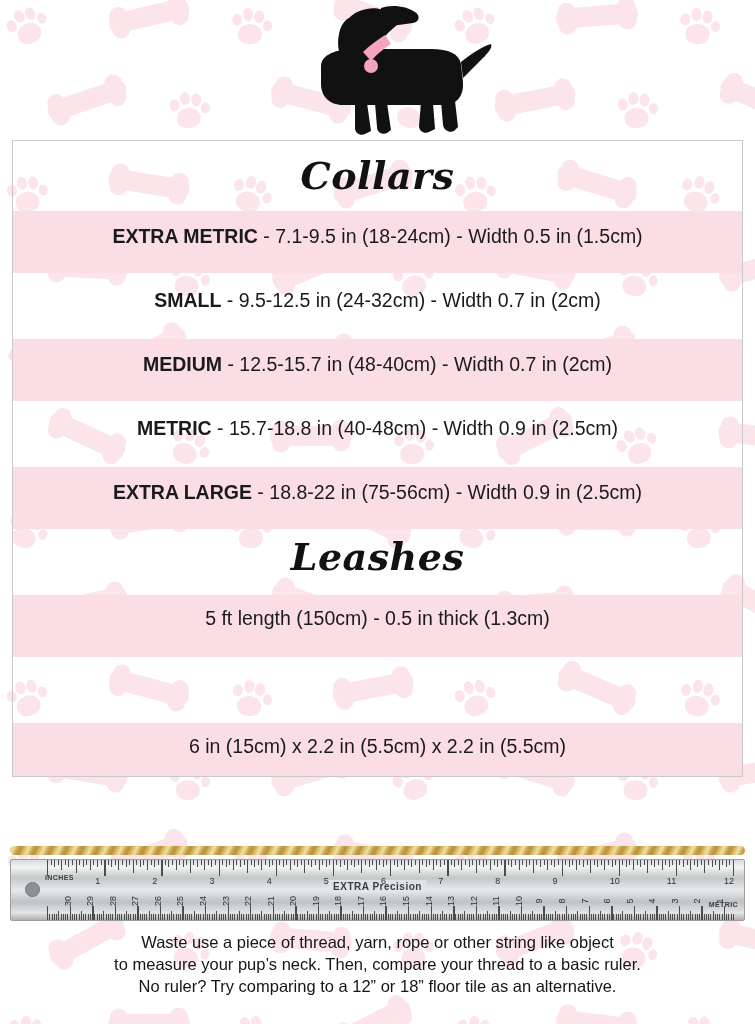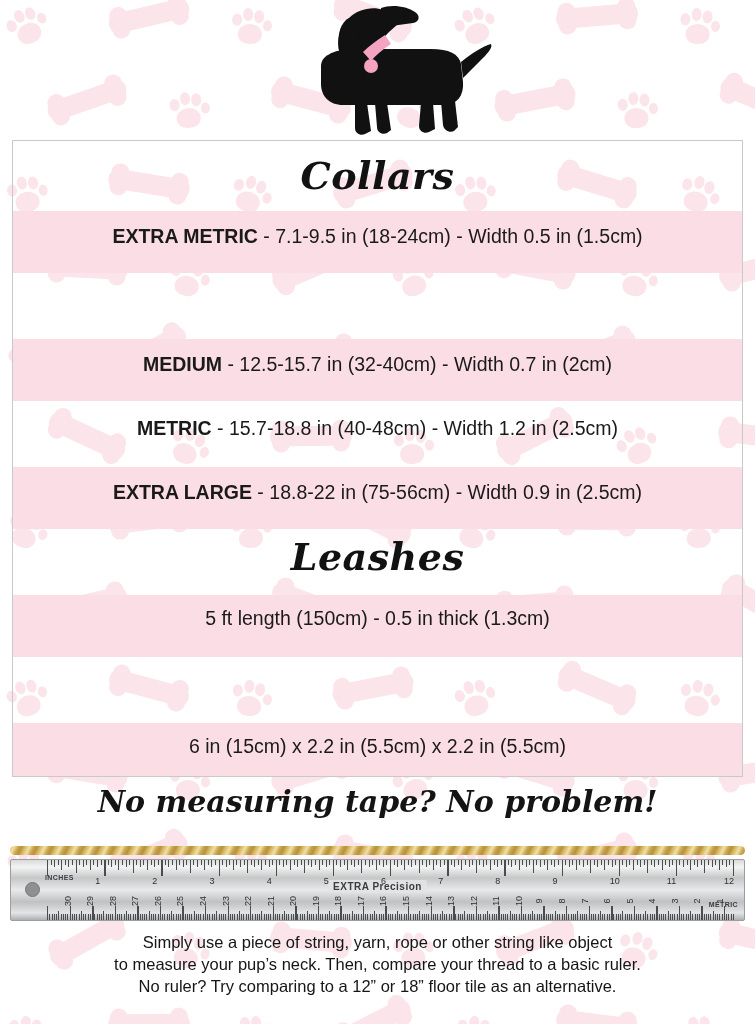--- a/index.html
+++ b/index.html
@@ -601,38 +601,40 @@
     <div class="stripe" style="top:454px;height:62px"></div>
     <div class="stripe" style="top:582px;height:55px"></div>
 
     <div class="card-inner">
 
       <div class="script-head" style="font-size:38px;padding-top:12px;">Collars</div>
 
       <div class="row-line" style="position:absolute;top:84px;left:0;width:100%;">
         <b>EXTRA METRIC</b><span> - 7.1-9.5 in (18-24cm) - Width 0.5 in (1.5cm)</span>
       </div>
+      <div class="row-line" style="position:absolute;top:148px;left:0;width:100%;">
+        <b>SMALL</b><span> - 9.5-12.5 in (24-32cm) - Width 0.7 in (2cm)</span>
+      </div>
       <div class="row-line" style="position:absolute;top:212px;left:0;width:100%;">
-        <b>MEDIUM</b><span> - 12.5-15.7 in (32-40cm) - Width 0.7 in (2cm)</span>
+        <b>MEDIUM</b><span> - 12.5-15.7 in (48-40cm) - Width 0.7 in (2cm)</span>
       </div>
       <div class="row-line" style="position:absolute;top:276px;left:0;width:100%;">
-        <b>METRIC</b><span> - 15.7-18.8 in (40-48cm) - Width 1.2 in (2.5cm)</span>
+        <b>METRIC</b><span> - 15.7-18.8 in (40-48cm) - Width 0.9 in (2.5cm)</span>
       </div>
       <div class="row-line" style="position:absolute;top:340px;left:0;width:100%;">
         <b>EXTRA LARGE</b><span> - 18.8-22 in (75-56cm) - Width 0.9 in (2.5cm)</span>
       </div>
 
       <div class="script-head" style="position:absolute;top:393px;left:0;width:100%;font-size:38px;">Leashes</div>
       <div class="row-line" style="position:absolute;top:466px;left:0;width:100%;">5 ft length (150cm) - 0.5 in thick (1.3cm)</div>
 
       <div class="row-line" style="position:absolute;top:594px;left:0;width:100%;">6 in (15cm) x 2.2 in (5.5cm) x 2.2 in (5.5cm)</div>
     </div>
   </div>
 
-  <div class="tape-head">No measuring tape? No problem!</div>
 
   <div class="rope"></div>
 
   <div class="ruler" id="ruler">
     <div class="hole"></div>
     <div class="ruler-unit-top">INCHES</div>
     <div class="ruler-unit-bot">METRIC</div>
     <div class="ruler-brand">EXTRA  Precision</div>
   <div class="tick top major" style="left: 36px;"></div>
       <div class="tick top" style="left: 39.5729px; height: 5px;"></div>
@@ -1170,18 +1172,18 @@
       <div class="num bot" style="left: 683.408px; transform: rotate(-90deg);">2</div>
       <div class="tick bot major" style="left: 712.974px;"></div>
       <div class="tick bot" style="left: 715.23px; height: 6px;"></div>
       <div class="tick bot" style="left: 717.487px; height: 6px;"></div>
       <div class="tick bot" style="left: 719.743px; height: 6px;"></div>
       <div class="tick bot" style="left: 722px; height: 6px;"></div>
       <div class="num bot" style="left: 705.974px; transform: rotate(-90deg);">1</div>
     </div>
 
   <div class="footnote">
-    <div>Simply use a piece of string, yarn, rope or other string like object</div>
+    <div>Waste use a piece of thread, yarn, rope or other string like object</div>
     <div>to measure your pup’s neck. Then, compare your thread to a basic ruler.</div>
     <div>No ruler? Try comparing to a 12” or 18” floor tile as an alternative.</div>
   </div>
 
 </div>
 
 </body></html>

